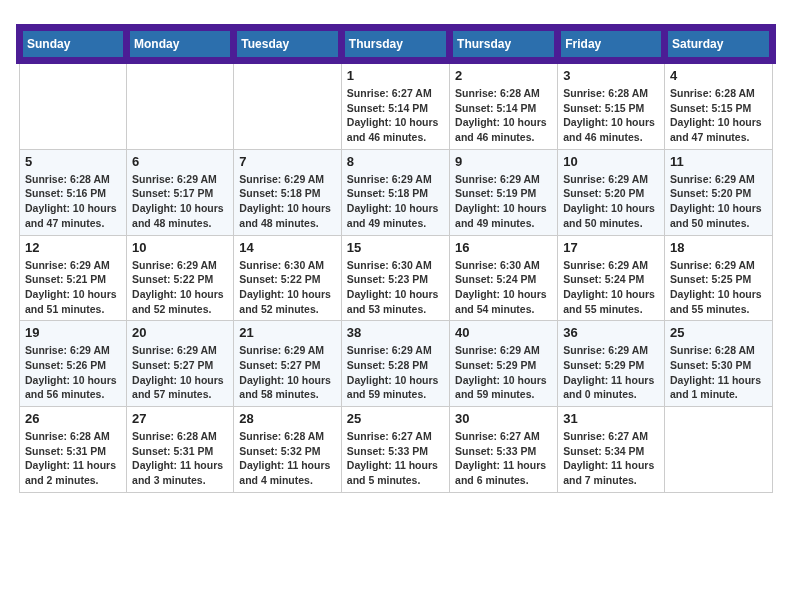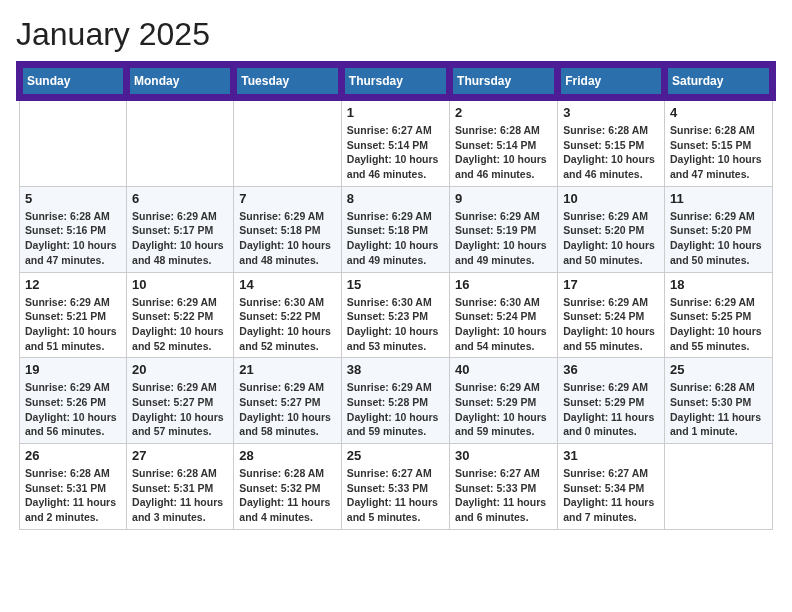--- a/index.html
+++ b/index.html
@@ -83,21 +83,20 @@
     }
     .empty-cell {
       background: #fff !important;
     }
   </style>
 </head>
 <body>
 
 <div class="header">
   <div class="title-block">
-    <div class="cal-title">January 2025</div>
   </div>
 </div>
 
 <table>
   <thead>
     <tr>
     <th>Sunday</th>
         <th>Monday</th>
         <th>Tuesday</th>
         <th>Thursday</th>

